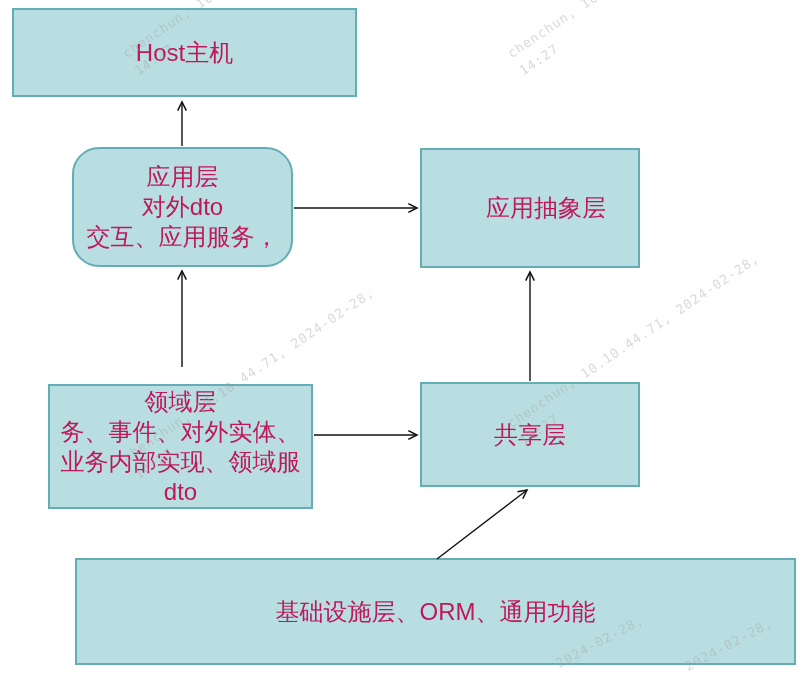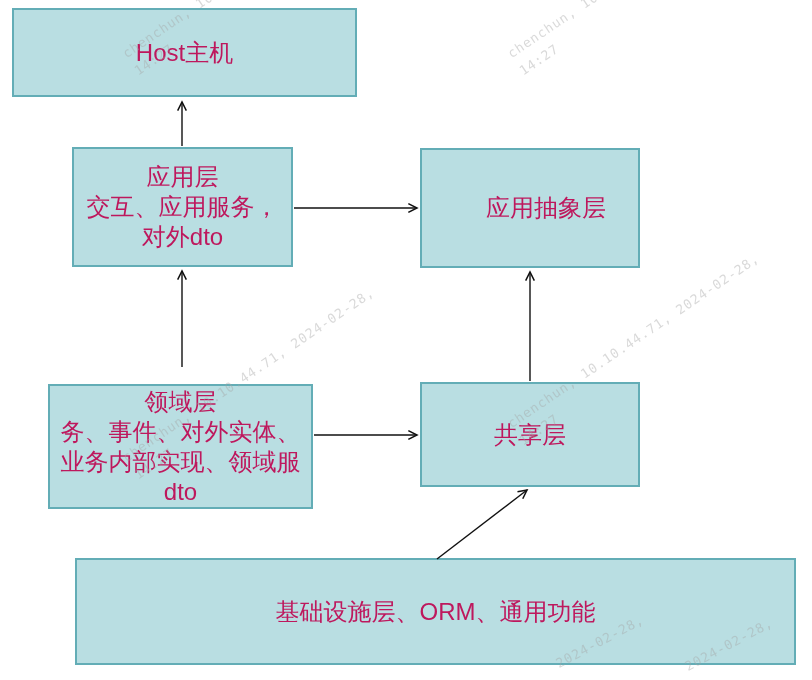--- a/index.html
+++ b/index.html
@@ -30,21 +30,21 @@
     align-items: center;
     justify-content: center;
     text-align: center;
     color: #be185d;
     font-size: 24px;
     line-height: 30px;
     z-index: 1;
   }
 
   .node-host           { left: 12px;  top: 8px;   width: 345px; height: 89px;  }
-  .node-application    { left: 72px;  top: 147px; width: 221px; height: 120px; }
+  .node-application    { left: 72px;  top: 147px; width: 221px; height: 120px; border-radius: 27px; }
   .node-abstraction    { left: 420px; top: 148px; width: 220px; height: 120px; padding-left: 32px; }
   .node-domain         { left: 48px;  top: 384px; width: 265px; height: 125px; }
   .node-shared         { left: 420px; top: 382px; width: 220px; height: 105px; }
   .node-infrastructure { left: 75px;  top: 558px; width: 721px; height: 107px; }
 
   .arrows {
     position: absolute;
     left: 0; top: 0;
     width: 812px; height: 680px;
     z-index: 2;
@@ -77,22 +77,22 @@
 <body>
 
 <div class="canvas">
 
   <div class="node node-host">
     <span>Host主机</span>
   </div>
 
   <div class="node node-application">
     <span>应用层</span>
+    <span>对外dto</span>
     <span>交互、应用服务，</span>
-    <span>对外dto</span>
   </div>
 
   <div class="node node-abstraction">
     <span>应用抽象层</span>
   </div>
 
   <div class="node node-domain">
     <span>领域层</span>
     <span>务、事件、对外实体、</span>
     <span>业务内部实现、领域服</span>

